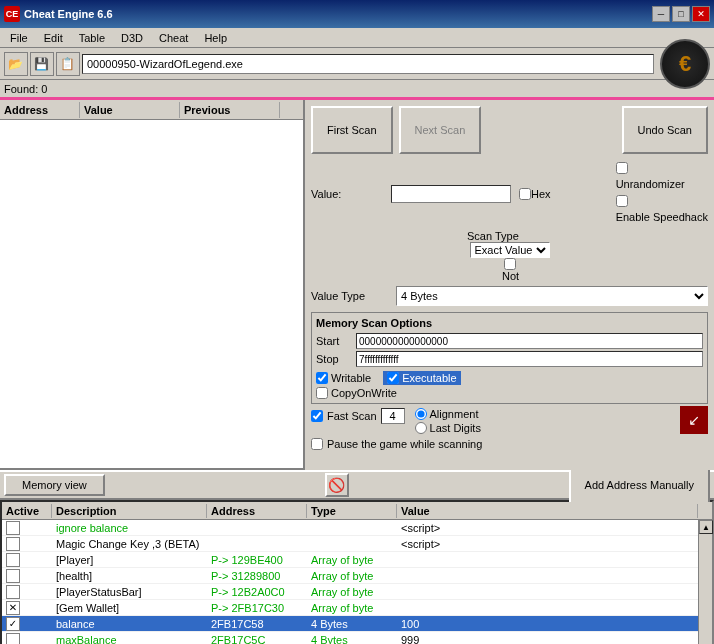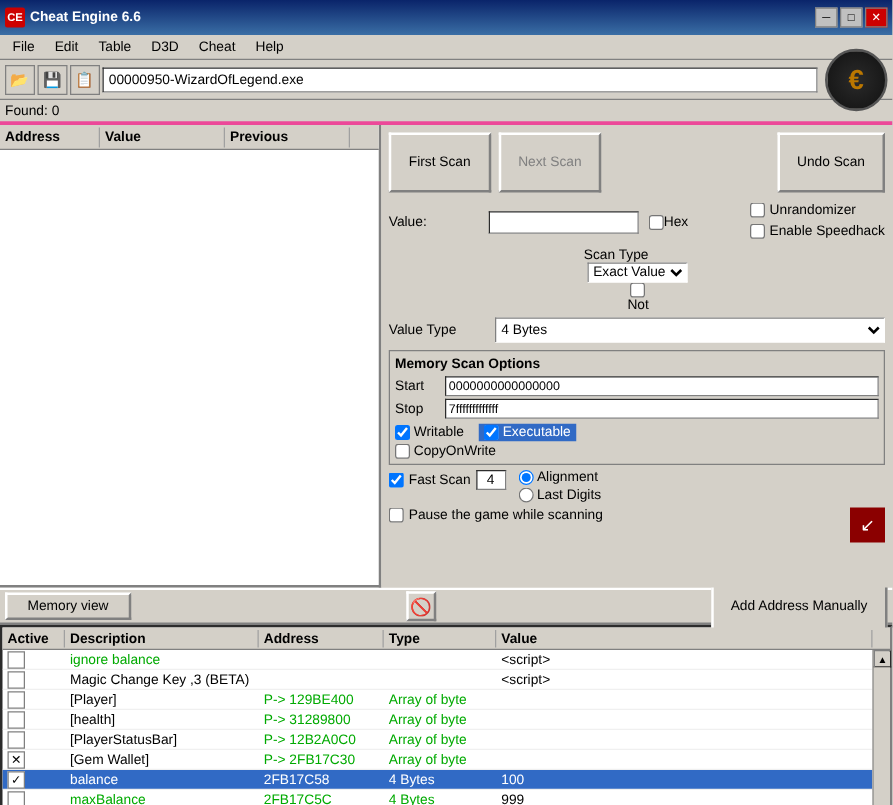--- a/index.html
+++ b/index.html
@@ -187,21 +187,21 @@
     .memory-label { font-size: 11px; width: 36px; }
     .memory-input {
       flex: 1;
       height: 16px;
       border: 1px inset #808080;
       background: white;
       padding: 0 2px;
       font-size: 10px;
     }
     .opt-row {
-      display: flex; align-items: flex-start; gap: 4px; margin-bottom: 3px;
+      display: flex; align-items: flex-start; gap: 4px; margin-bottom: 3px; flex-direction: column;
     }
     .check-label { font-size: 11px; }
     .bottom-area {
       height: 30px;
       background: #d4d0c8;
       border-top: 2px solid #ffffff;
       border-bottom: 2px solid #808080;
       display: flex;
       align-items: center;
       padding: 0 4px;

